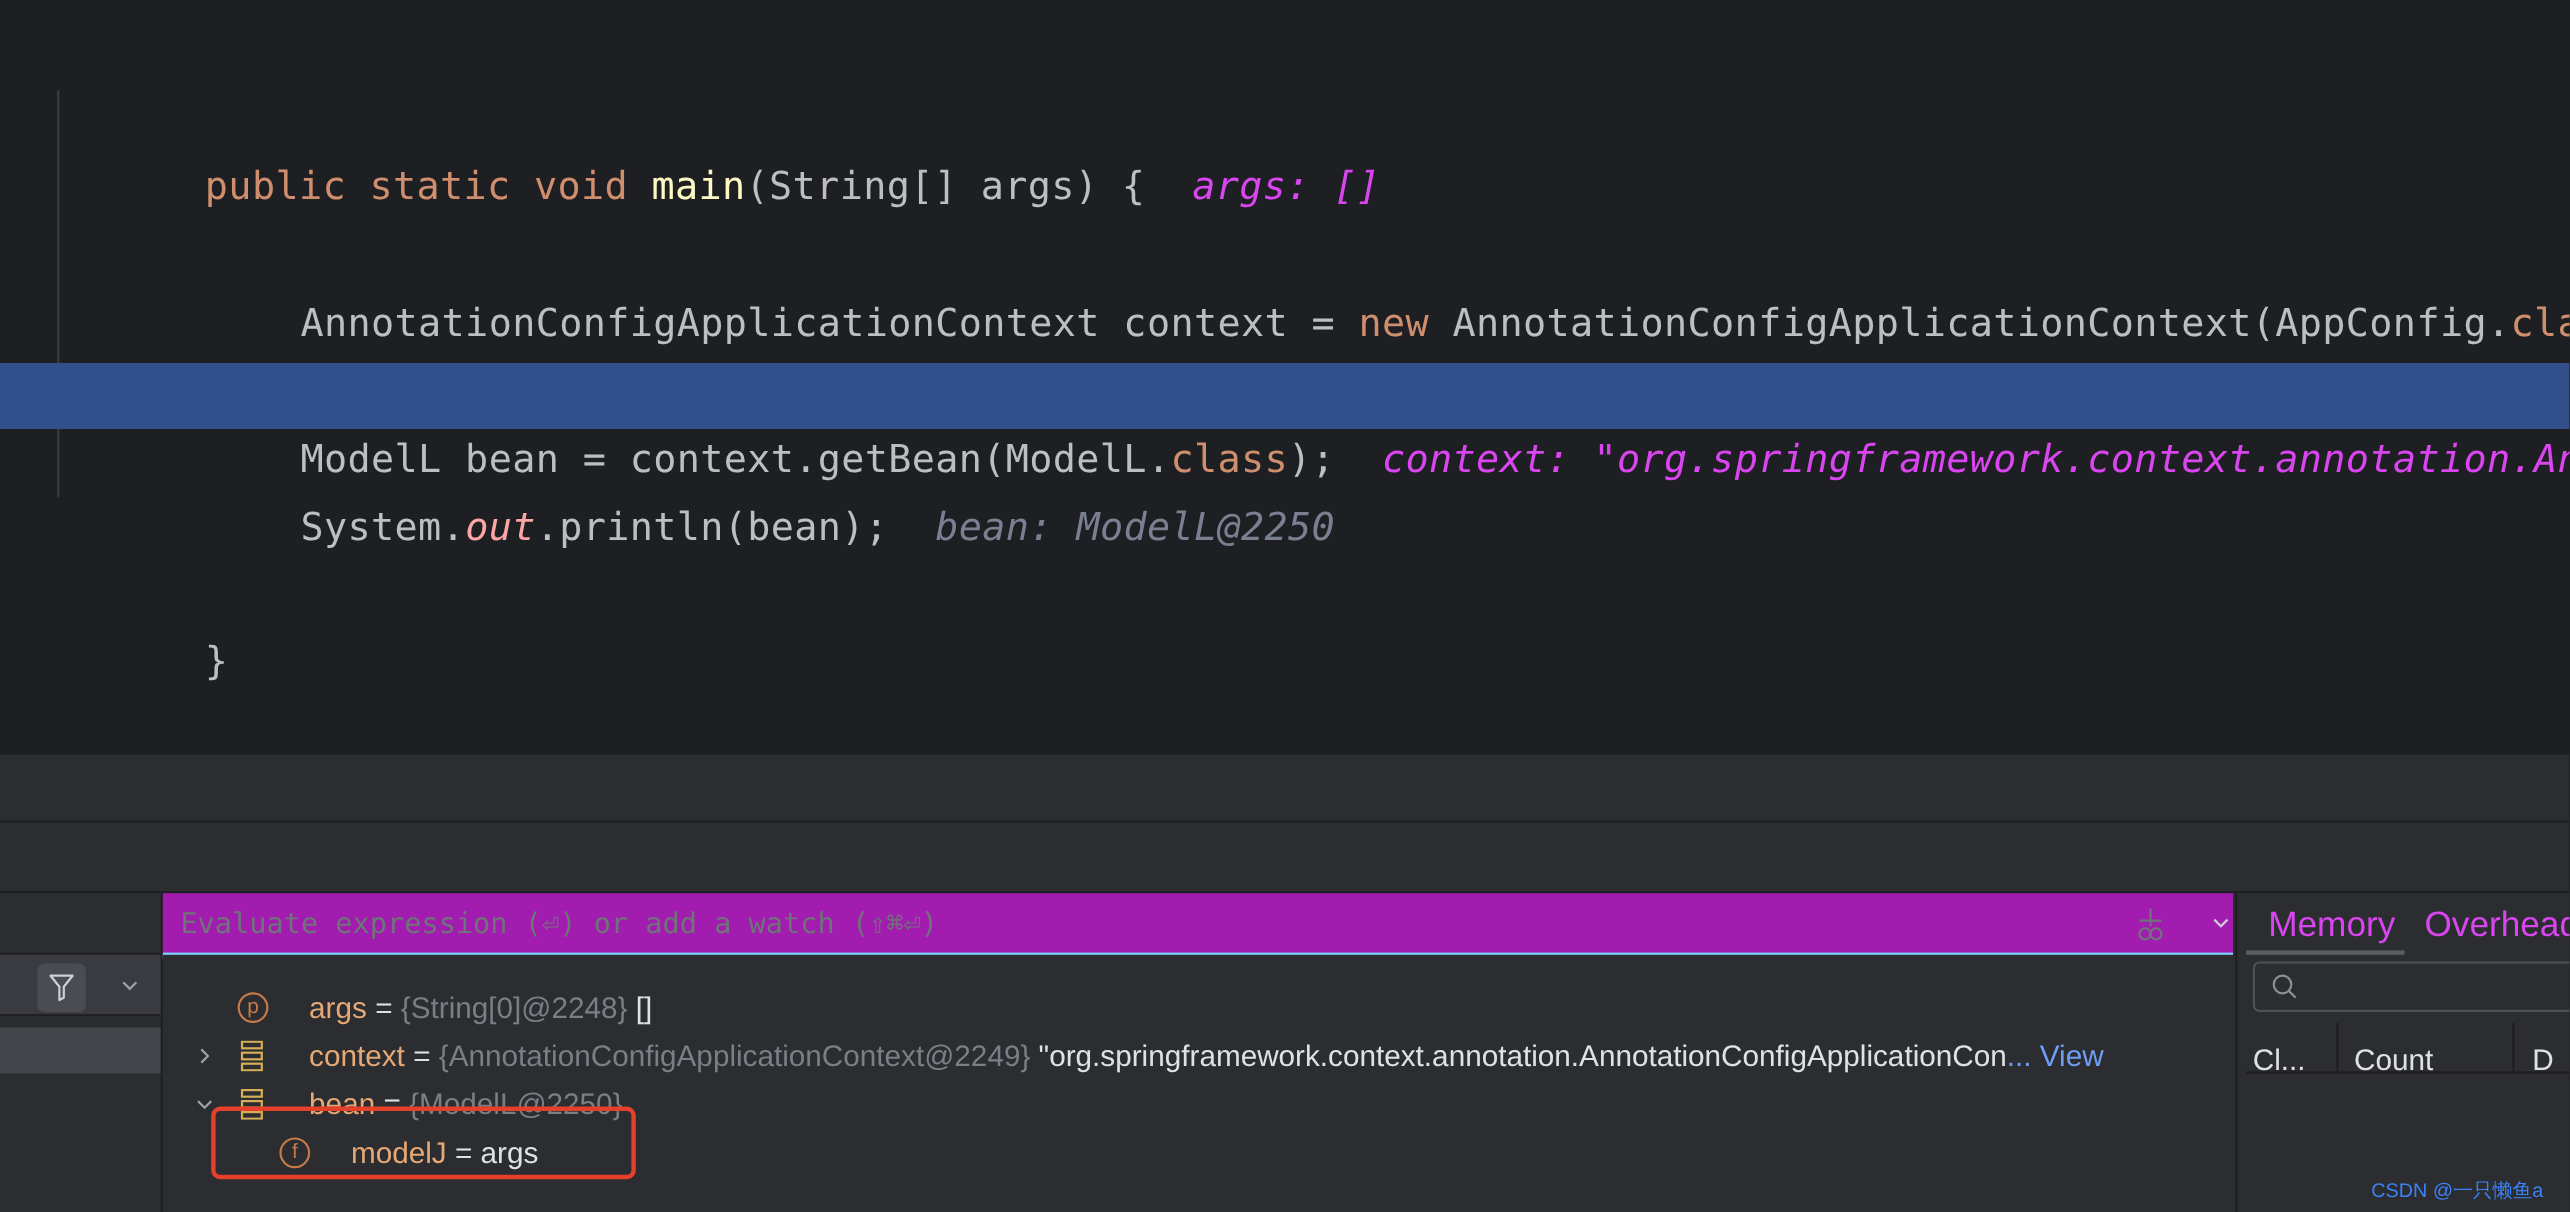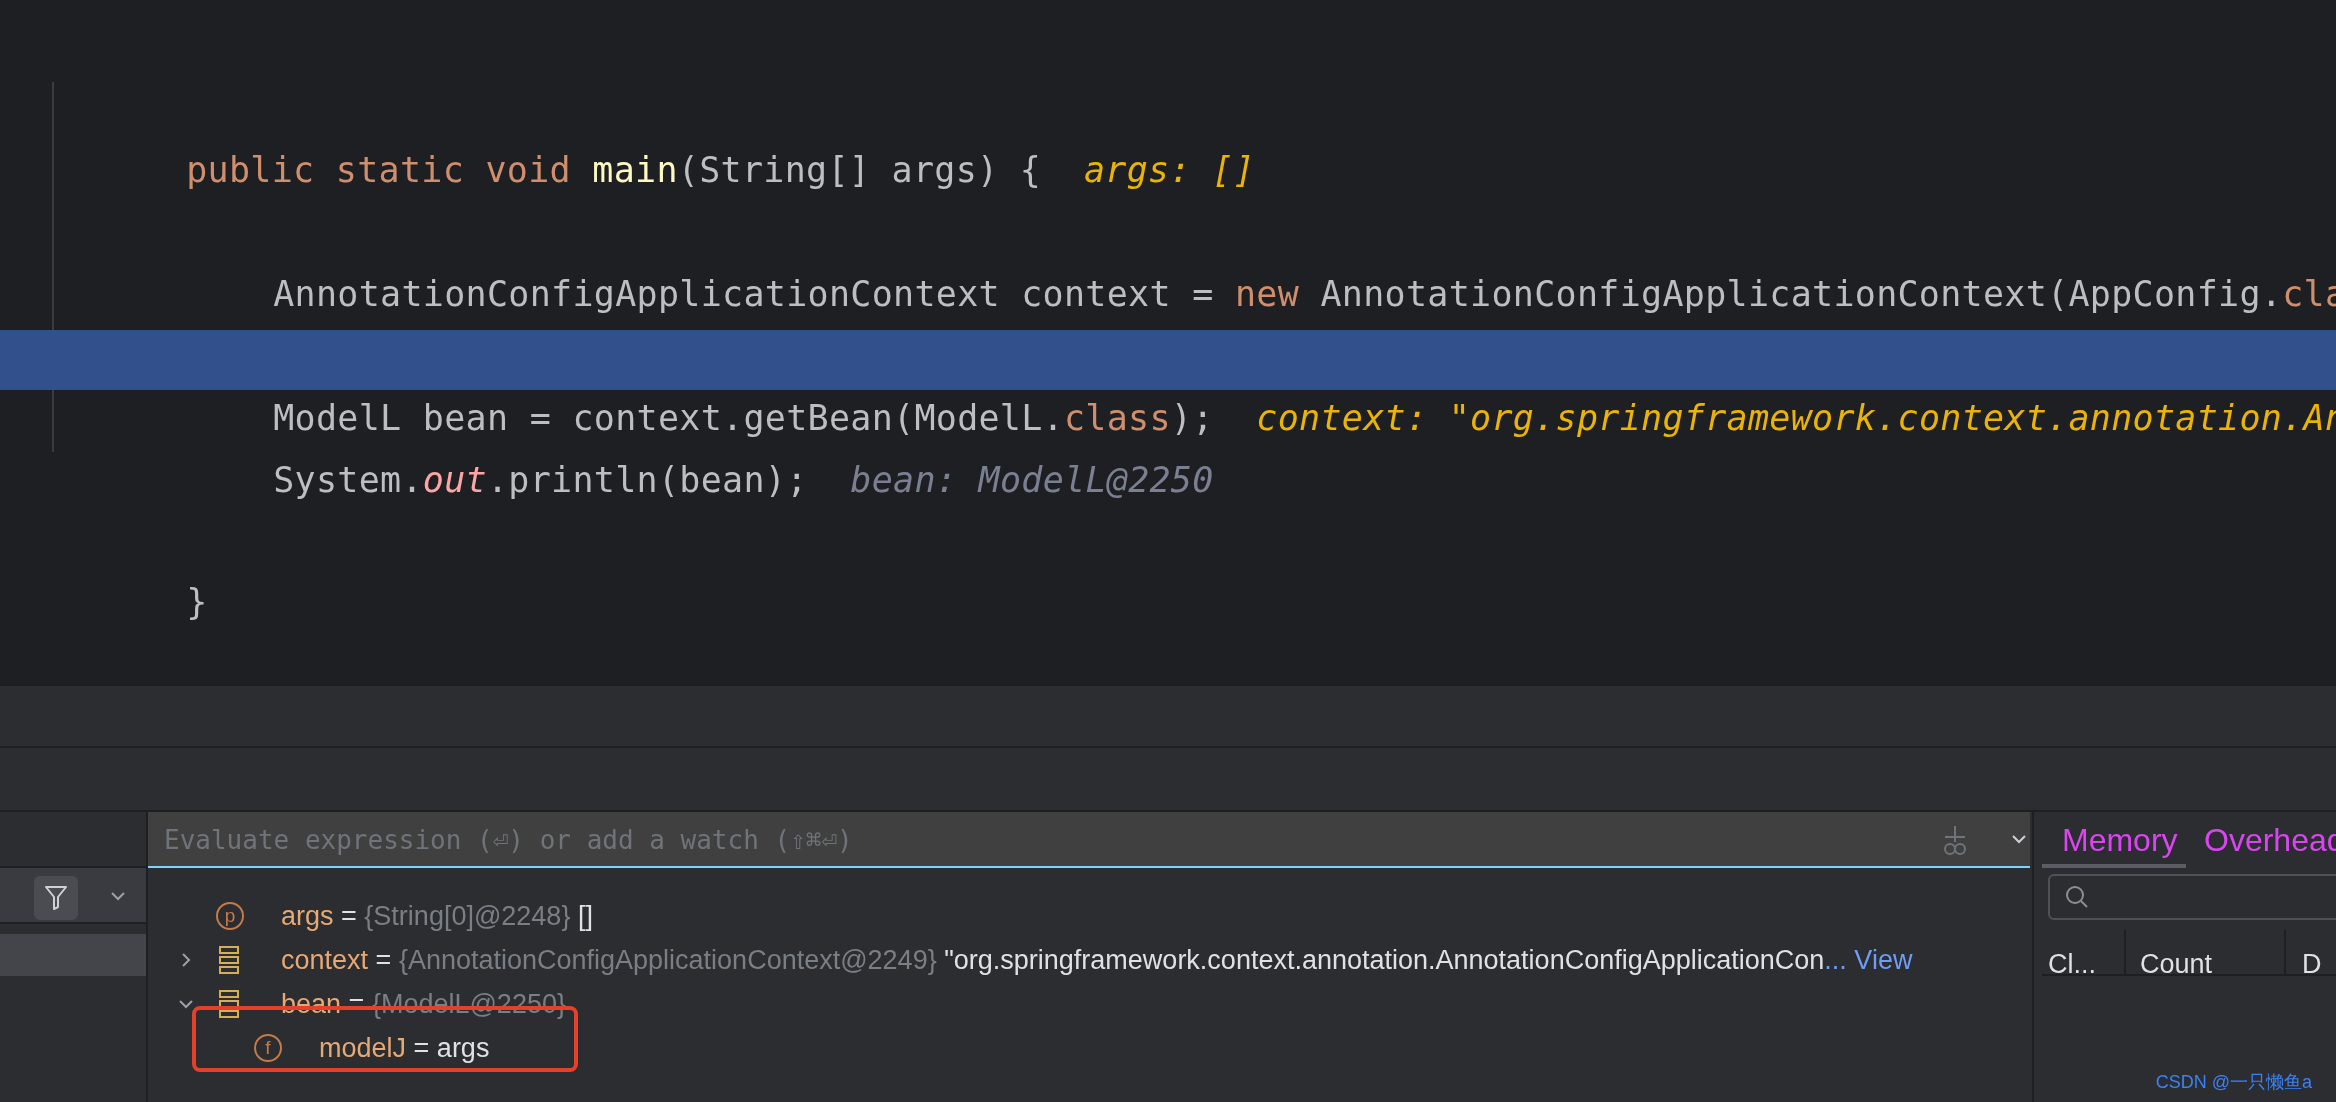--- a/index.html
+++ b/index.html
@@ -11,21 +11,21 @@
   #editor { position:absolute; left:0; top:0; width:2336px; height:686px; background:#1e1f22; }
   .guide { position:absolute; left:52px; top:82px; width:2px; height:370px; background:#393b40; }
   .line { position:absolute; left:0; width:2336px; height:60px; font-size:35px; line-height:60px;
           color:#bcbec4; white-space:pre; letter-spacing:0.3px; }
   .line .code { position:absolute; left:58px; }
   .line.indent .code { position:absolute; left:145px; }
   .line.hl { background:#31508c; }
   .kw { color:#cf8e6d; }
   .fn { color:#fef9c3; }
   .st { color:#fca5a5; font-style:italic; }
-  .hint { color:#eab308; font-style:italic; }
+  .hint { color:#d946ef; font-style:italic; }
   .hl .hint { color:#7a8092; }
 
   
   #strip1 { position:absolute; left:0; top:686px; width:2336px; height:60px; background:#2b2d30;
             border-bottom:2px solid #1e1f22; }
   #strip2 { position:absolute; left:0; top:748px; width:2336px; height:62px; background:#2b2d30;
             border-bottom:2px solid #1e1f22; }
 
   
   #debug { position:absolute; left:0; top:812px; width:2336px; height:290px; background:#2b2d30; }
@@ -33,21 +33,21 @@
             border-right:2px solid #1e1f22; }
   #frames .top { position:absolute; left:0; top:0; width:146px; height:54px; background:#2b2d30;
                  border-bottom:2px solid #1e1f22; }
   #frames .tools { position:absolute; left:0; top:56px; width:146px; height:54px; background:#393b40;
                    border-bottom:2px solid #1e1f22; }
   .filter-btn { position:absolute; left:34px; top:8px; width:44px; height:44px; background:#4a4c52;
                 border-radius:6px; display:flex; align-items:center; justify-content:center; }
   .frames-dd { position:absolute; left:108px; top:18px; width:20px; height:20px; }
   #frames .sel { position:absolute; left:0; top:122px; width:146px; height:42px; background:#43454a; }
 
-  #evalbar { position:absolute; left:148px; top:0; width:1882px; height:54px; background:#404040;
+  #evalbar { position:absolute; left:148px; top:0; width:1882px; height:54px; background:#a21caf;
              border-bottom:6px solid #7dd3fc; }
   #evalbar input { position:absolute; left:14px; top:8px; width:1700px; height:38px; border:none; outline:none;
                    background:transparent; color:#bcbec4; font-size:26px;
                    font-family:"DejaVu Sans Mono","Liberation Mono",monospace; }
   #evalbar input::placeholder { color:#6f737a; }
   .watch-icon { position:absolute; left:1790px; top:12px; width:34px; height:34px; }
   .eval-dd { position:absolute; left:1860px; top:16px; width:22px; height:22px; }
 
   #vars { position:absolute; left:148px; top:56px; width:1882px; height:234px; background:#2b2d30; }
   .var { position:absolute; height:44px; line-height:44px; font-size:27px; white-space:nowrap; }

